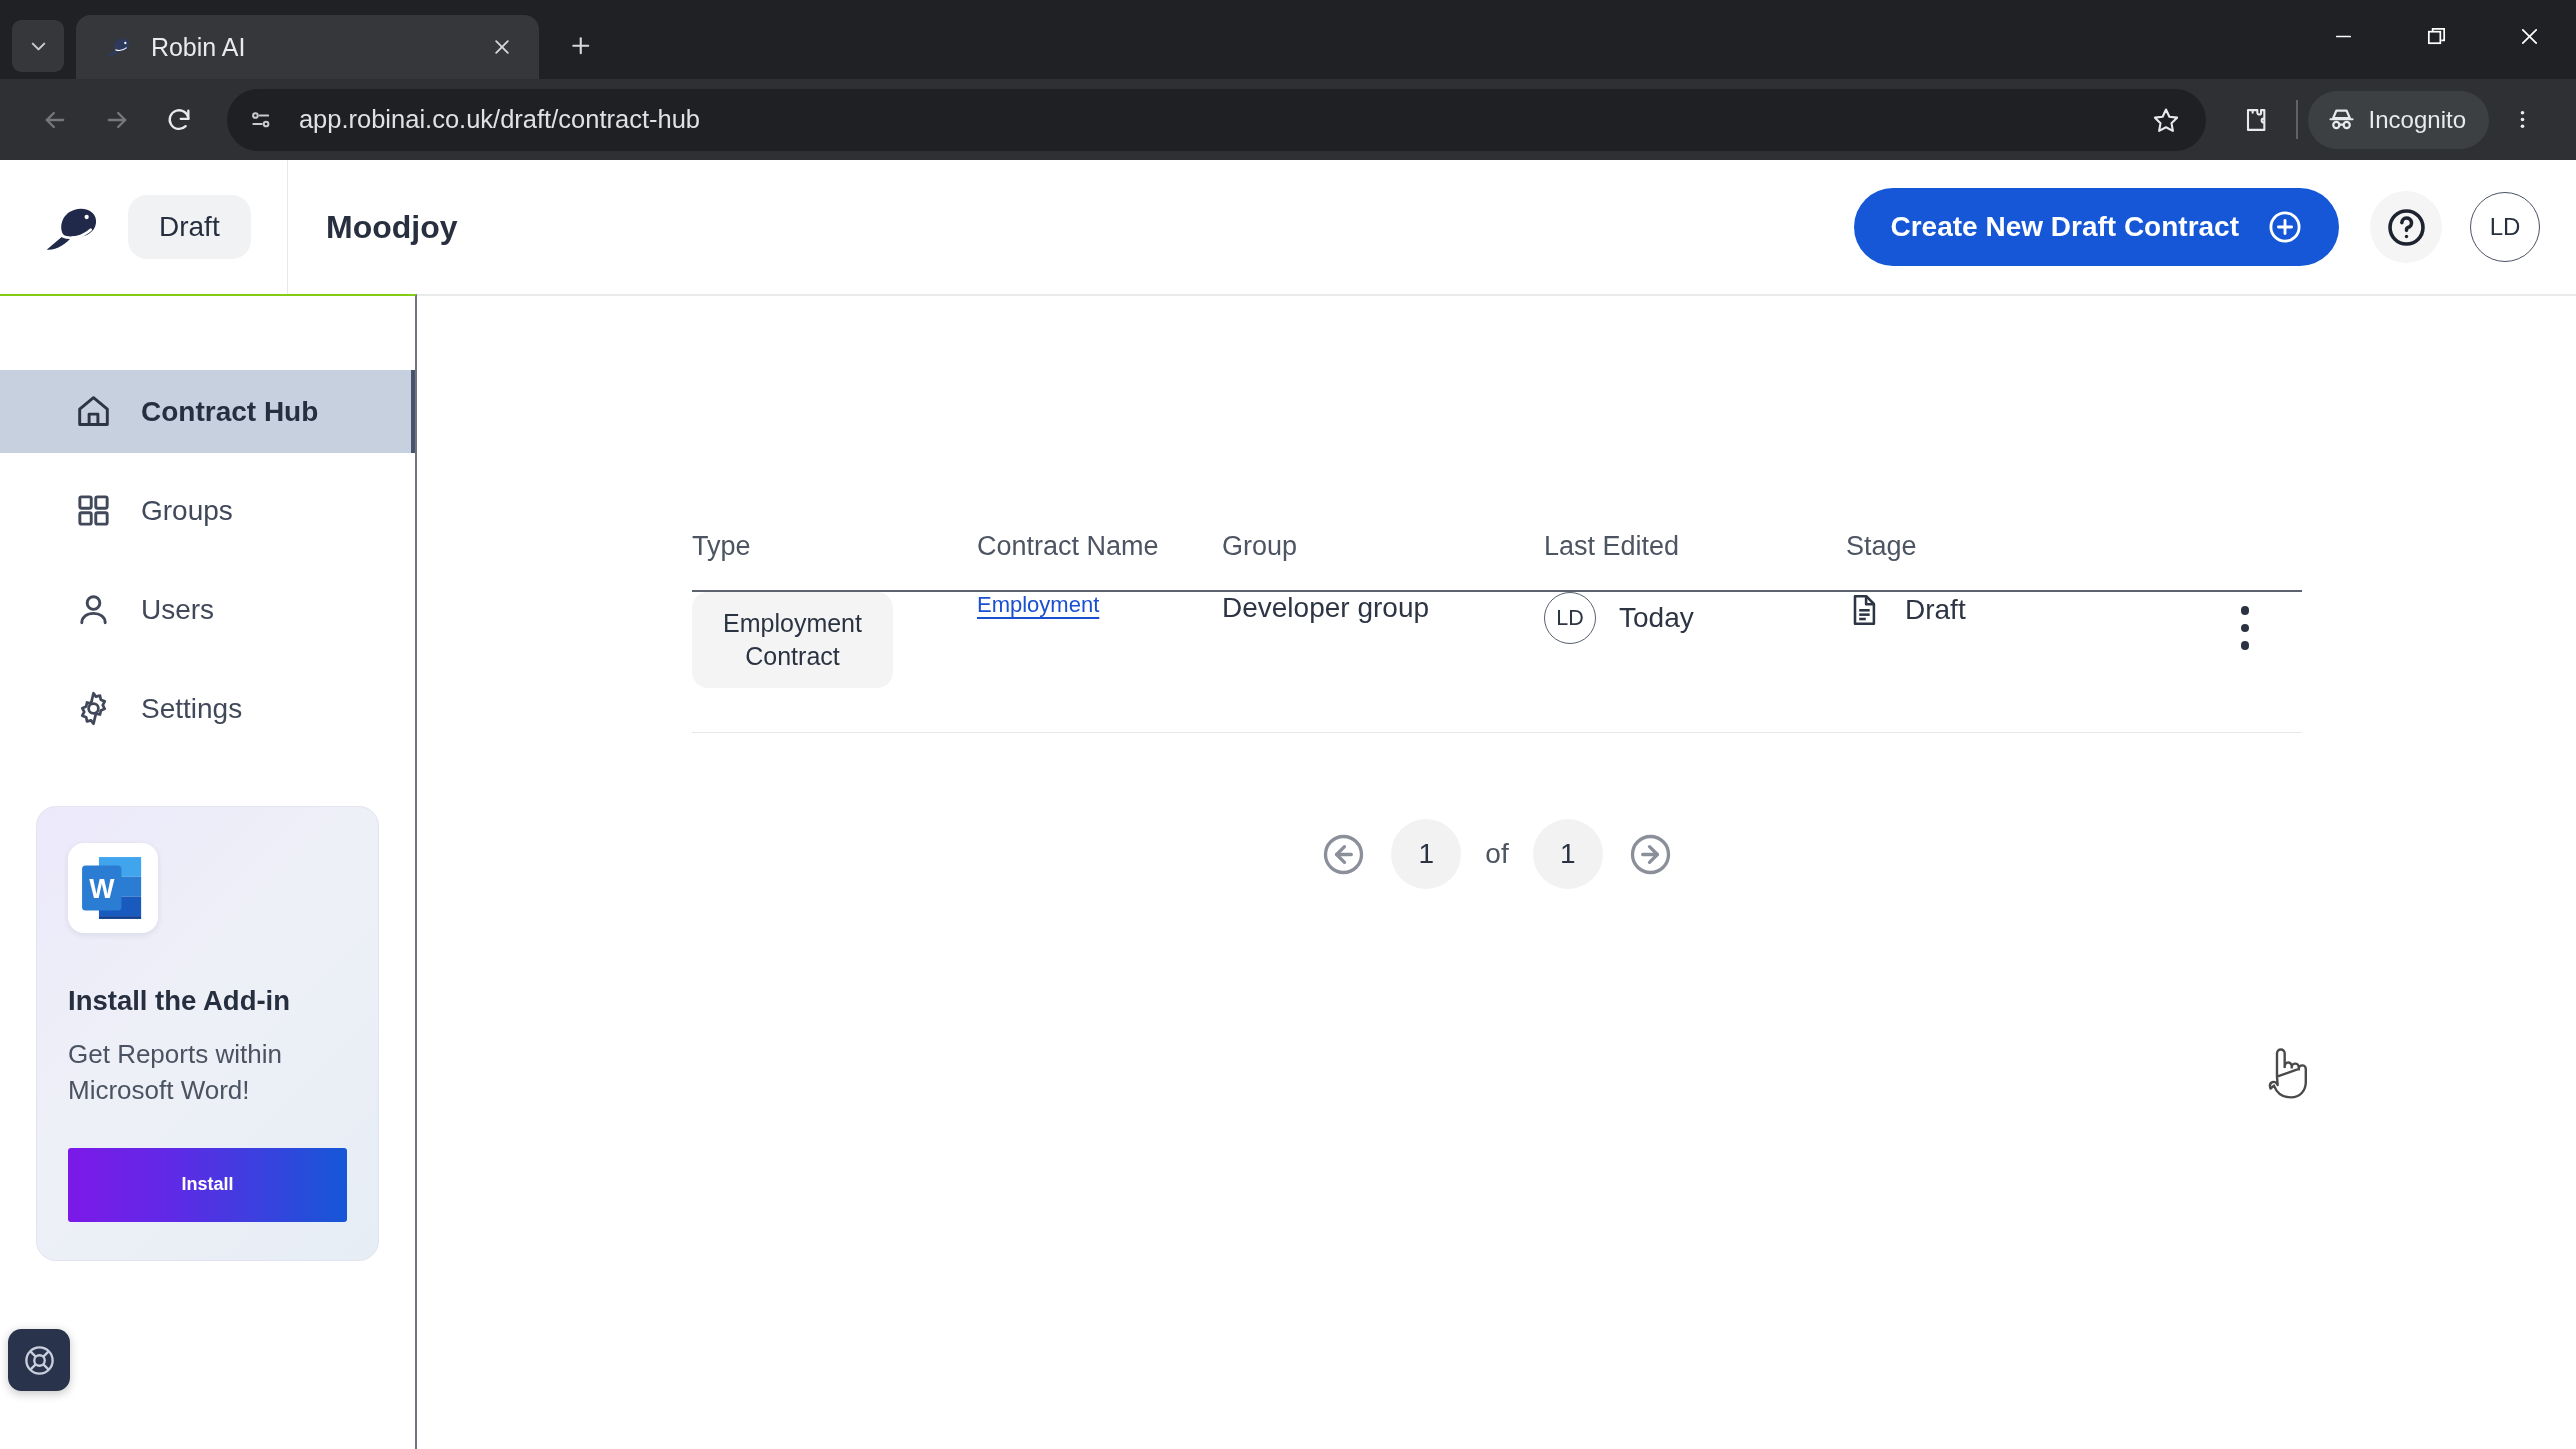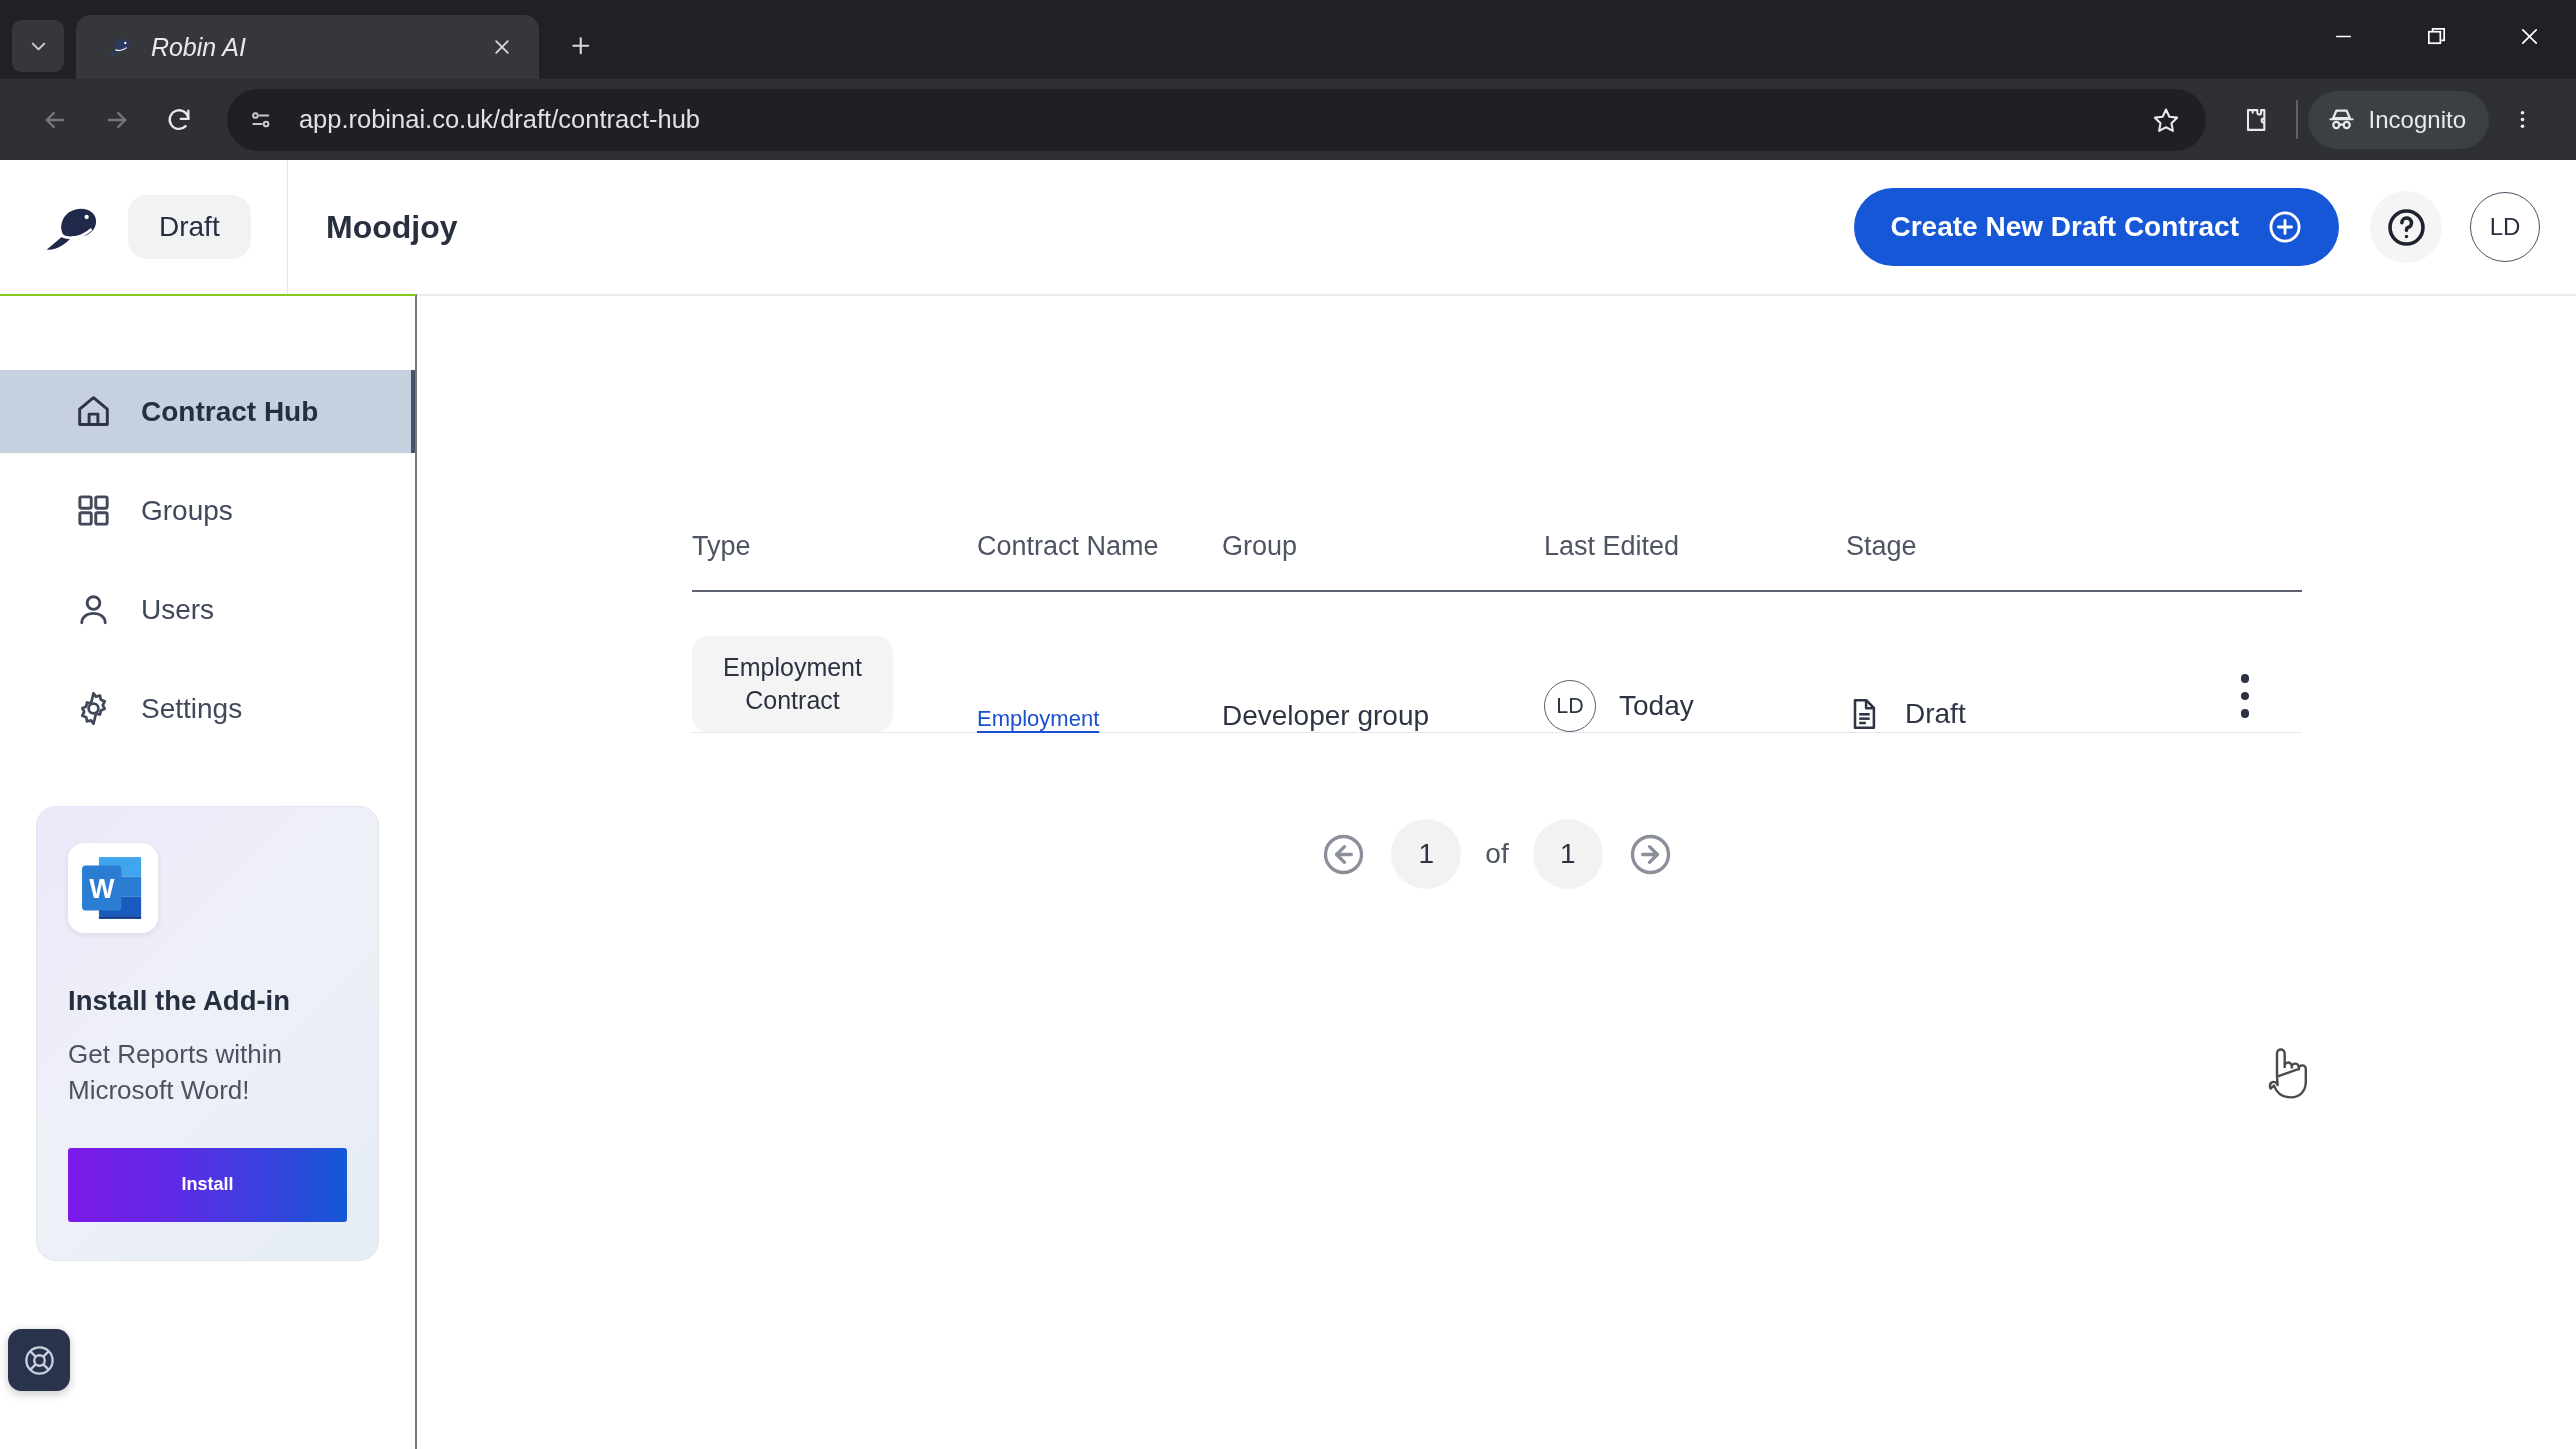--- a/index.html
+++ b/index.html
@@ -15,21 +15,20 @@
   .browser { width: 2576px; height: 1449px; display: flex; flex-direction: column; }
 
   .tabstrip {
     height: 79px;
     background: #202124;
     display: flex;
     align-items: flex-end;
     padding-left: 12px;
     position: relative;
     flex: none;
-    font-style: italic;
   }
   .tab-list-btn {
     width: 52px; height: 52px;
     margin-bottom: 6.7px;
     border-radius: 9.4px;
     background: #35373a;
     display: flex; align-items: center; justify-content: center;
     flex: none;
   }
   .tab-list-btn svg { width: 23px; height: 23px; }
@@ -301,21 +300,21 @@
   .tbl { width: 1610px; margin-top: 82px; }
   .tbl-head {
     display: flex; align-items: flex-end;
     padding-bottom: 28px;
     border-bottom: 2.7px solid #5c6270;
   }
   .tbl-head .th {
     font-size: 27px; color: #4d5462; font-weight: normal;
   }
   .tbl-row {
-    display: flex; align-items: flex-end;
+    display: flex; align-items: flex-start;
     height: 141px;
     border-bottom: 1.3px solid #e6e7ea;
   }
 
   .c-type { width: 285px; flex: none; }
   .c-name { width: 245px; flex: none; }
   .c-group { width: 322px; flex: none; }
   .c-edited { width: 302px; flex: none; }
   .c-stage { width: 302px; flex: none; }
   .c-actions { flex: 1; display: flex; justify-content: flex-end; padding-right: 28px; }

